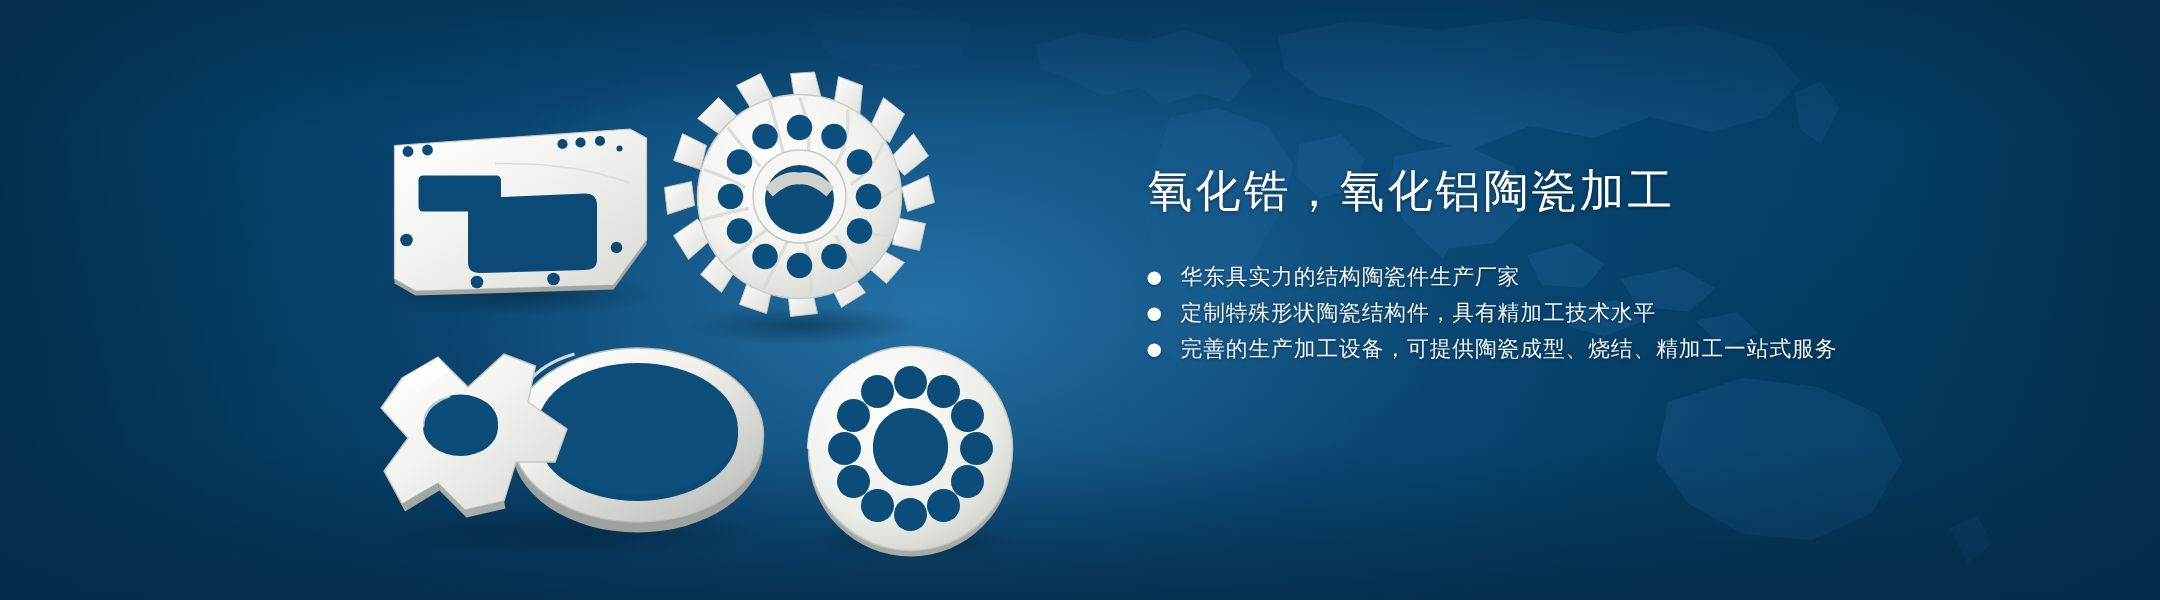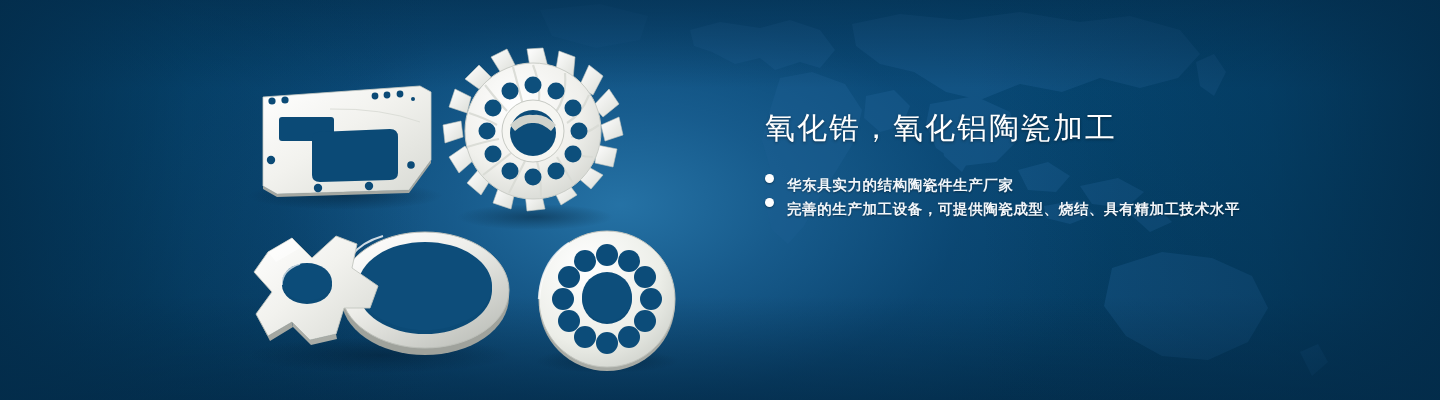--- a/index.html
+++ b/index.html
@@ -43,22 +43,22 @@
 
   
   .copy { position:absolute; left:765px; top:108px; width:640px; }
   .headline {
     font-size:30px; line-height:40px; color:#ffffff;
     letter-spacing:2px; font-weight:400; white-space:nowrap;
     text-shadow:0 1px 3px rgba(0,0,0,0.45);
   }
   .bullets { margin-top:26px; list-style:none; }
   .bullet {
-    display:flex; 
-    height:22px; margin-bottom:2px;font-weight:bold;
+    display:flex; align-items:center;
+    height:22px; margin-bottom:2px;
   }
   .bullet-dot {
     width:9px; height:9px; border-radius:50%;
     background:#ffffff; flex:0 0 9px;
     box-shadow:0 1px 2px rgba(0,0,0,0.35);
   }
   .bullet-text {
     margin-left:13px; font-size:14.5px; line-height:22px;
     color:#f2f6fa; letter-spacing:0.6px; white-space:nowrap;
     text-shadow:0 1px 2px rgba(0,0,0,0.40);
@@ -281,18 +281,22 @@
 
   <div class="copy">
     <div class="headline">氧化锆，氧化铝陶瓷加工</div>
     <ul class="bullets">
       <li class="bullet">
         <span class="bullet-dot"></span>
         <span class="bullet-text">华东具实力的结构陶瓷件生产厂家</span>
       </li>
       <li class="bullet">
         <span class="bullet-dot"></span>
-        <span class="bullet-text">完善的生产加工设备，可提供陶瓷成型、烧结、具有精加工技术水平</span>
+        <span class="bullet-text">定制特殊形状陶瓷结构件，具有精加工技术水平</span>
+      </li>
+      <li class="bullet">
+        <span class="bullet-dot"></span>
+        <span class="bullet-text">完善的生产加工设备，可提供陶瓷成型、烧结、精加工一站式服务</span>
       </li>
     </ul>
   </div>
 
 </div>
 
 </body></html>

